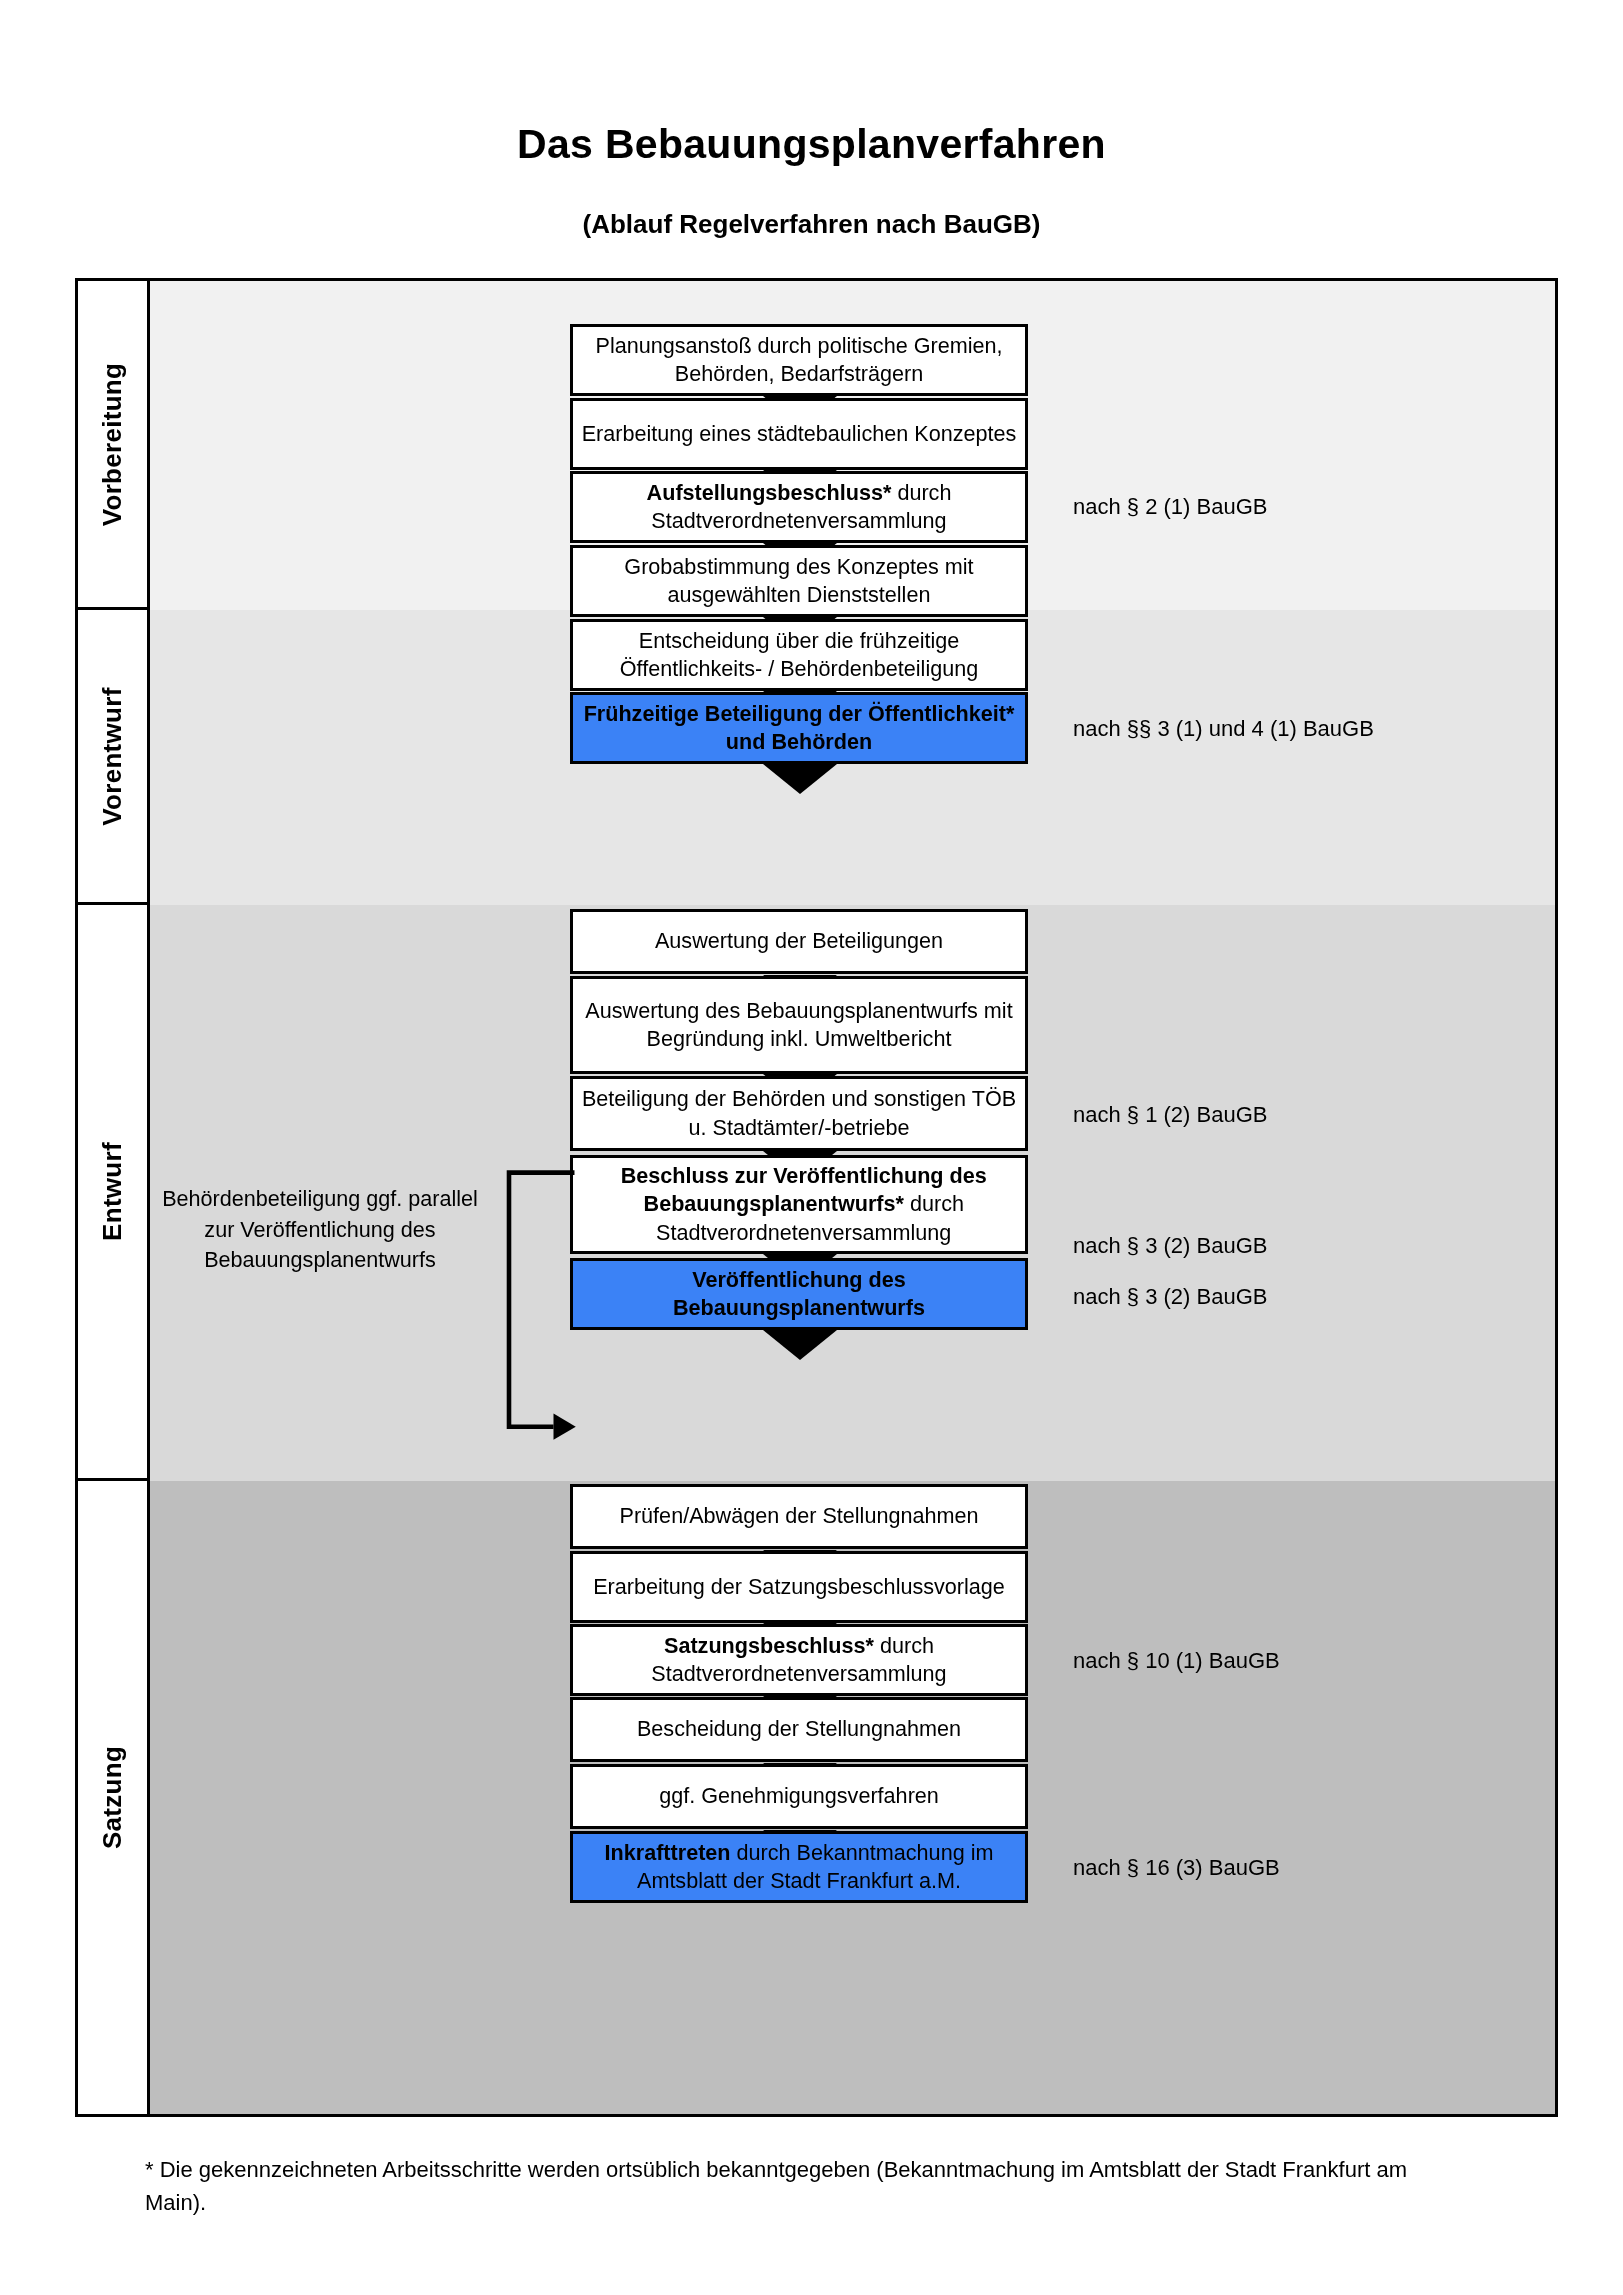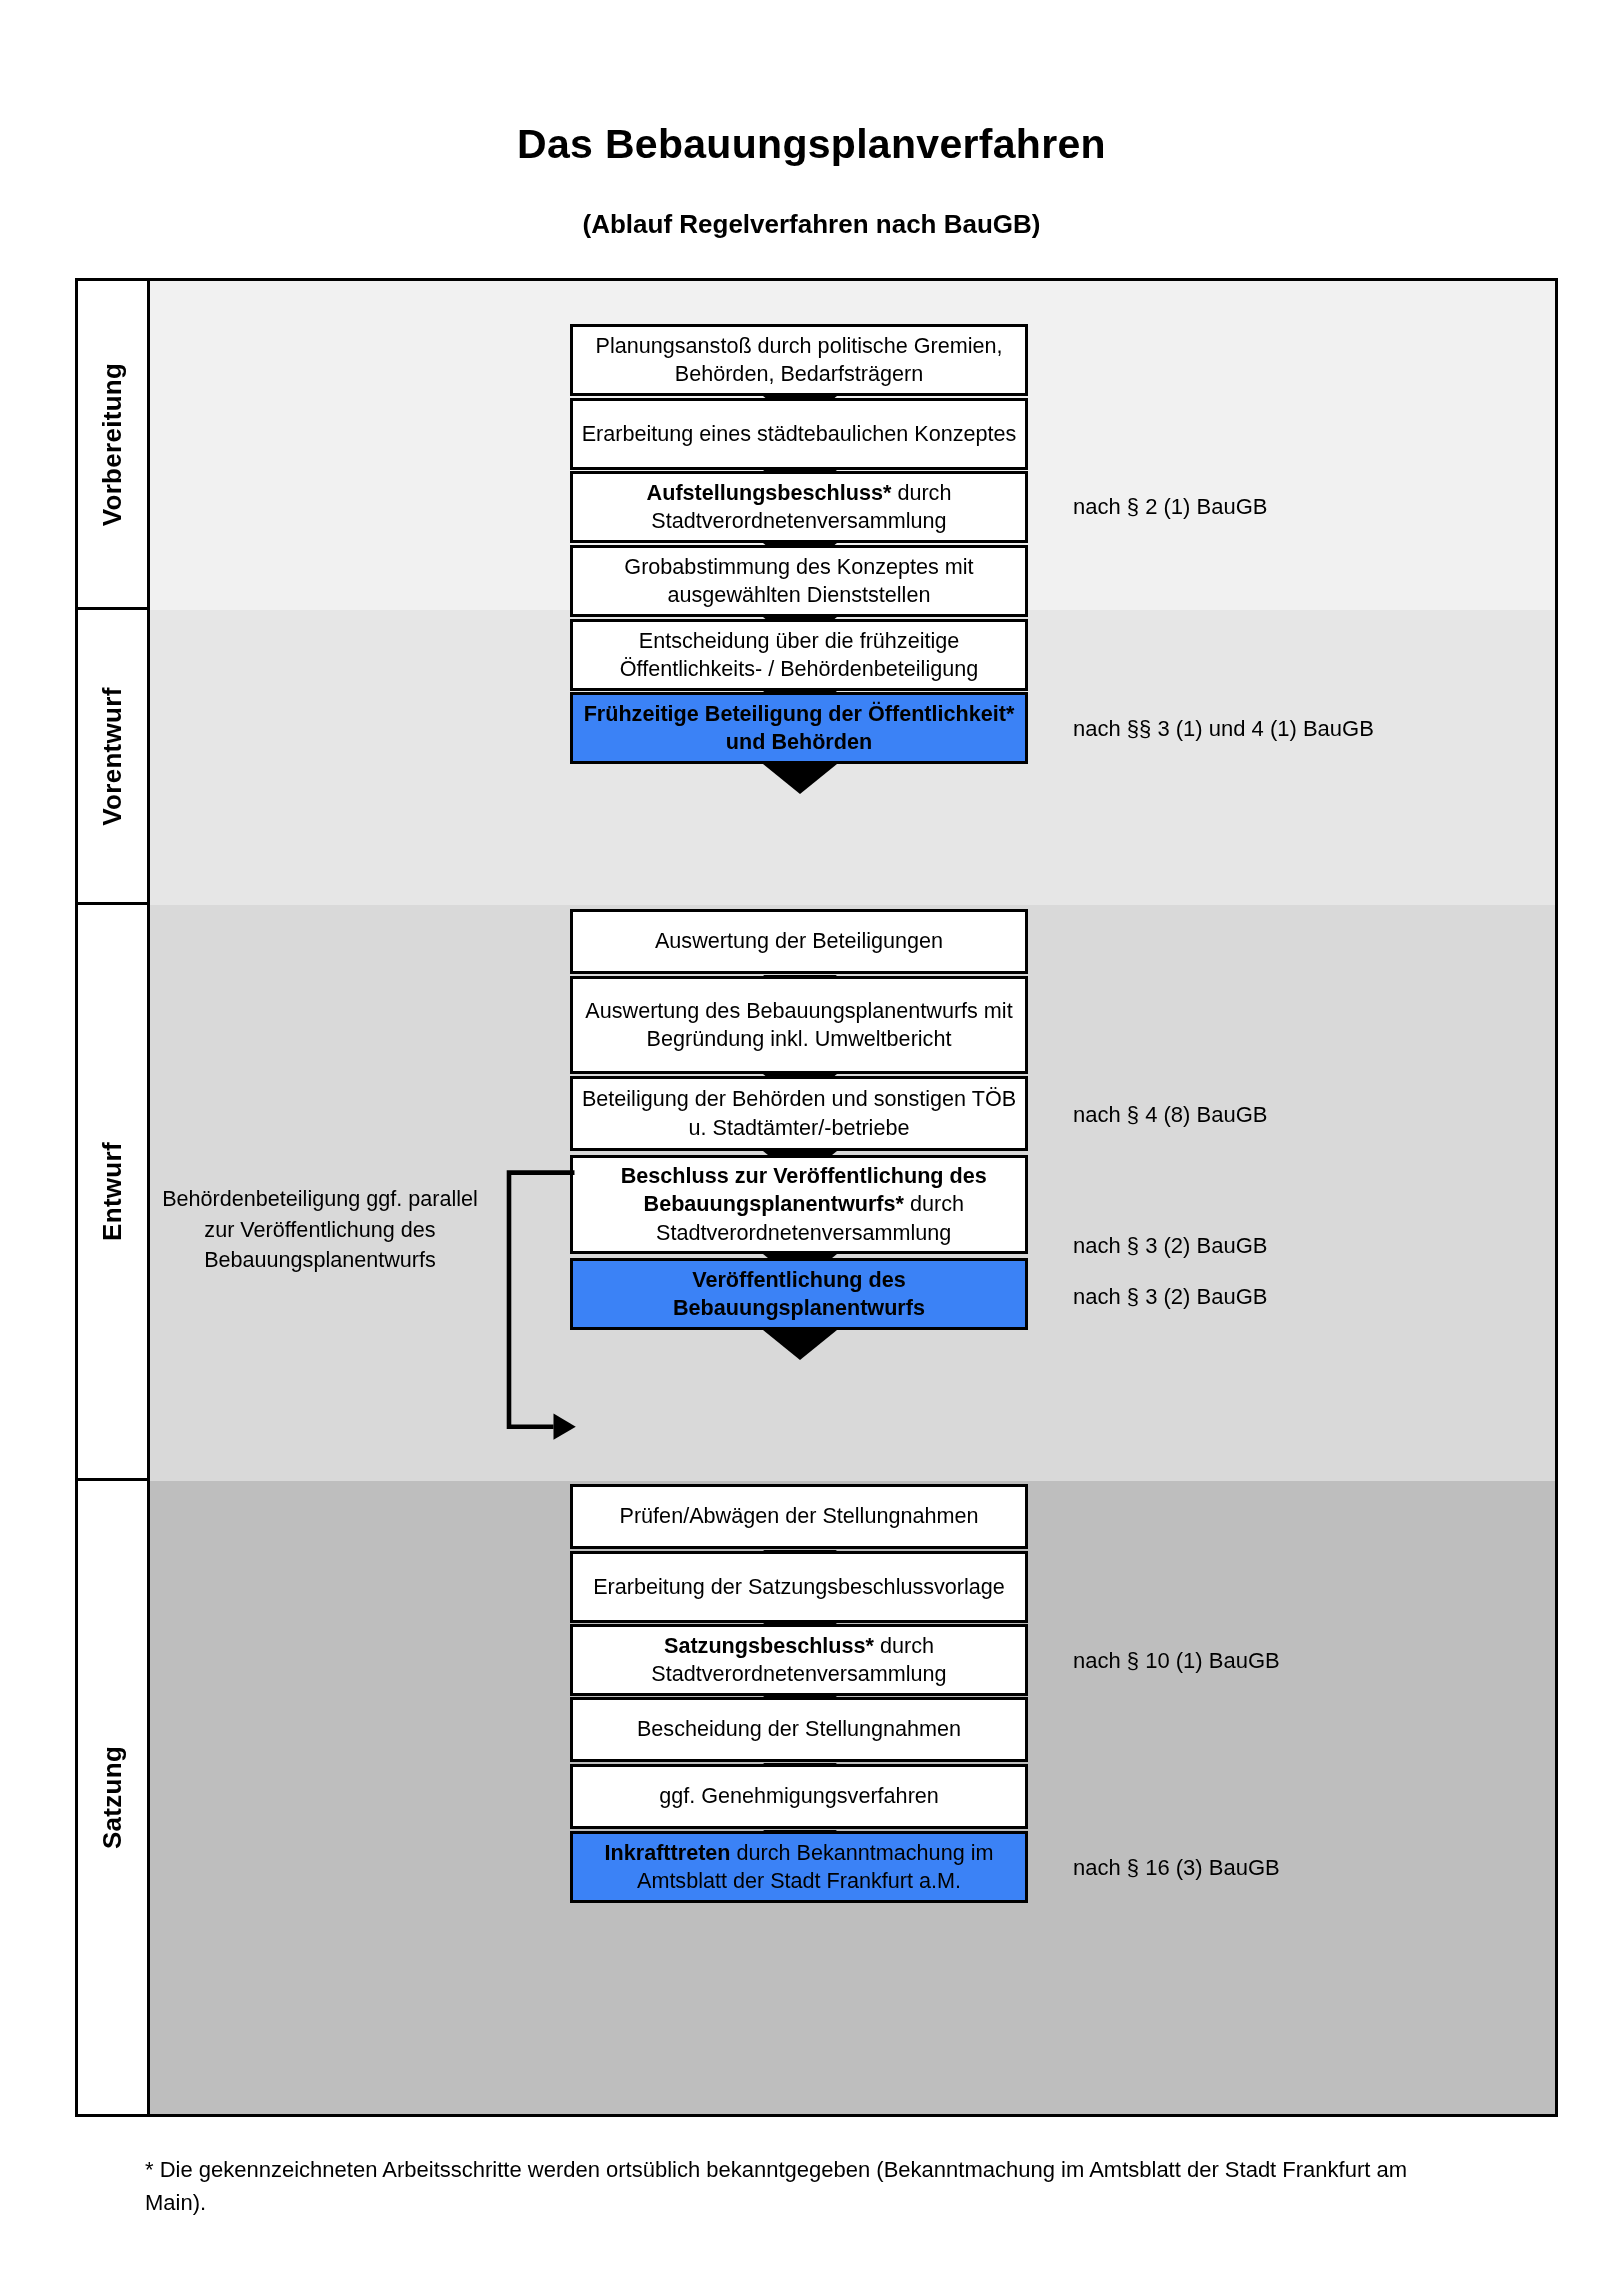--- a/index.html
+++ b/index.html
@@ -265,21 +265,21 @@
     <span><span class="b">Inkrafttreten</span><span> durch Bekanntmachung im Amtsblatt der Stadt Frankfurt a.M.</span></span>
   </div>
 
   <svg class="bypass" viewBox="0 0 120 420">
     <path d="M 118 4 L 18 4 L 18 392 L 86 392" fill="none" stroke="#000" stroke-width="7"></path>
     <polygon points="86,372 120,392 86,412" fill="#000"></polygon>
   </svg>
 
   <div class="legal" style="top:213px;">nach § 2 (1) BauGB</div>
   <div class="legal" style="top:435px;">nach §§ 3 (1) und 4 (1) BauGB</div>
-  <div class="legal" style="top:821px;">nach § 4 (8) BauGB</div>
+  <div class="legal" style="top:821px;">nach § 1 (2) BauGB</div>
   <div class="legal" style="top:952px;">nach § 3 (2) BauGB</div>
   <div class="legal" style="top:1003px;">nach § 3 (2) BauGB</div>
   <div class="legal" style="top:1367px;">nach § 10 (1) BauGB</div>
   <div class="legal" style="top:1574px;">nach § 16 (3) BauGB</div>
 
   <div class="sidenote" style="top:903px;">Behördenbeteiligung ggf. parallel zur Veröffentlichung des Bebauungsplanentwurfs</div>
 
 </div>
 
 <div class="footnote">* Die gekennzeichneten Arbeitsschritte werden ortsüblich bekanntgegeben (Bekanntmachung im Amtsblatt  der Stadt Frankfurt am Main).</div>

